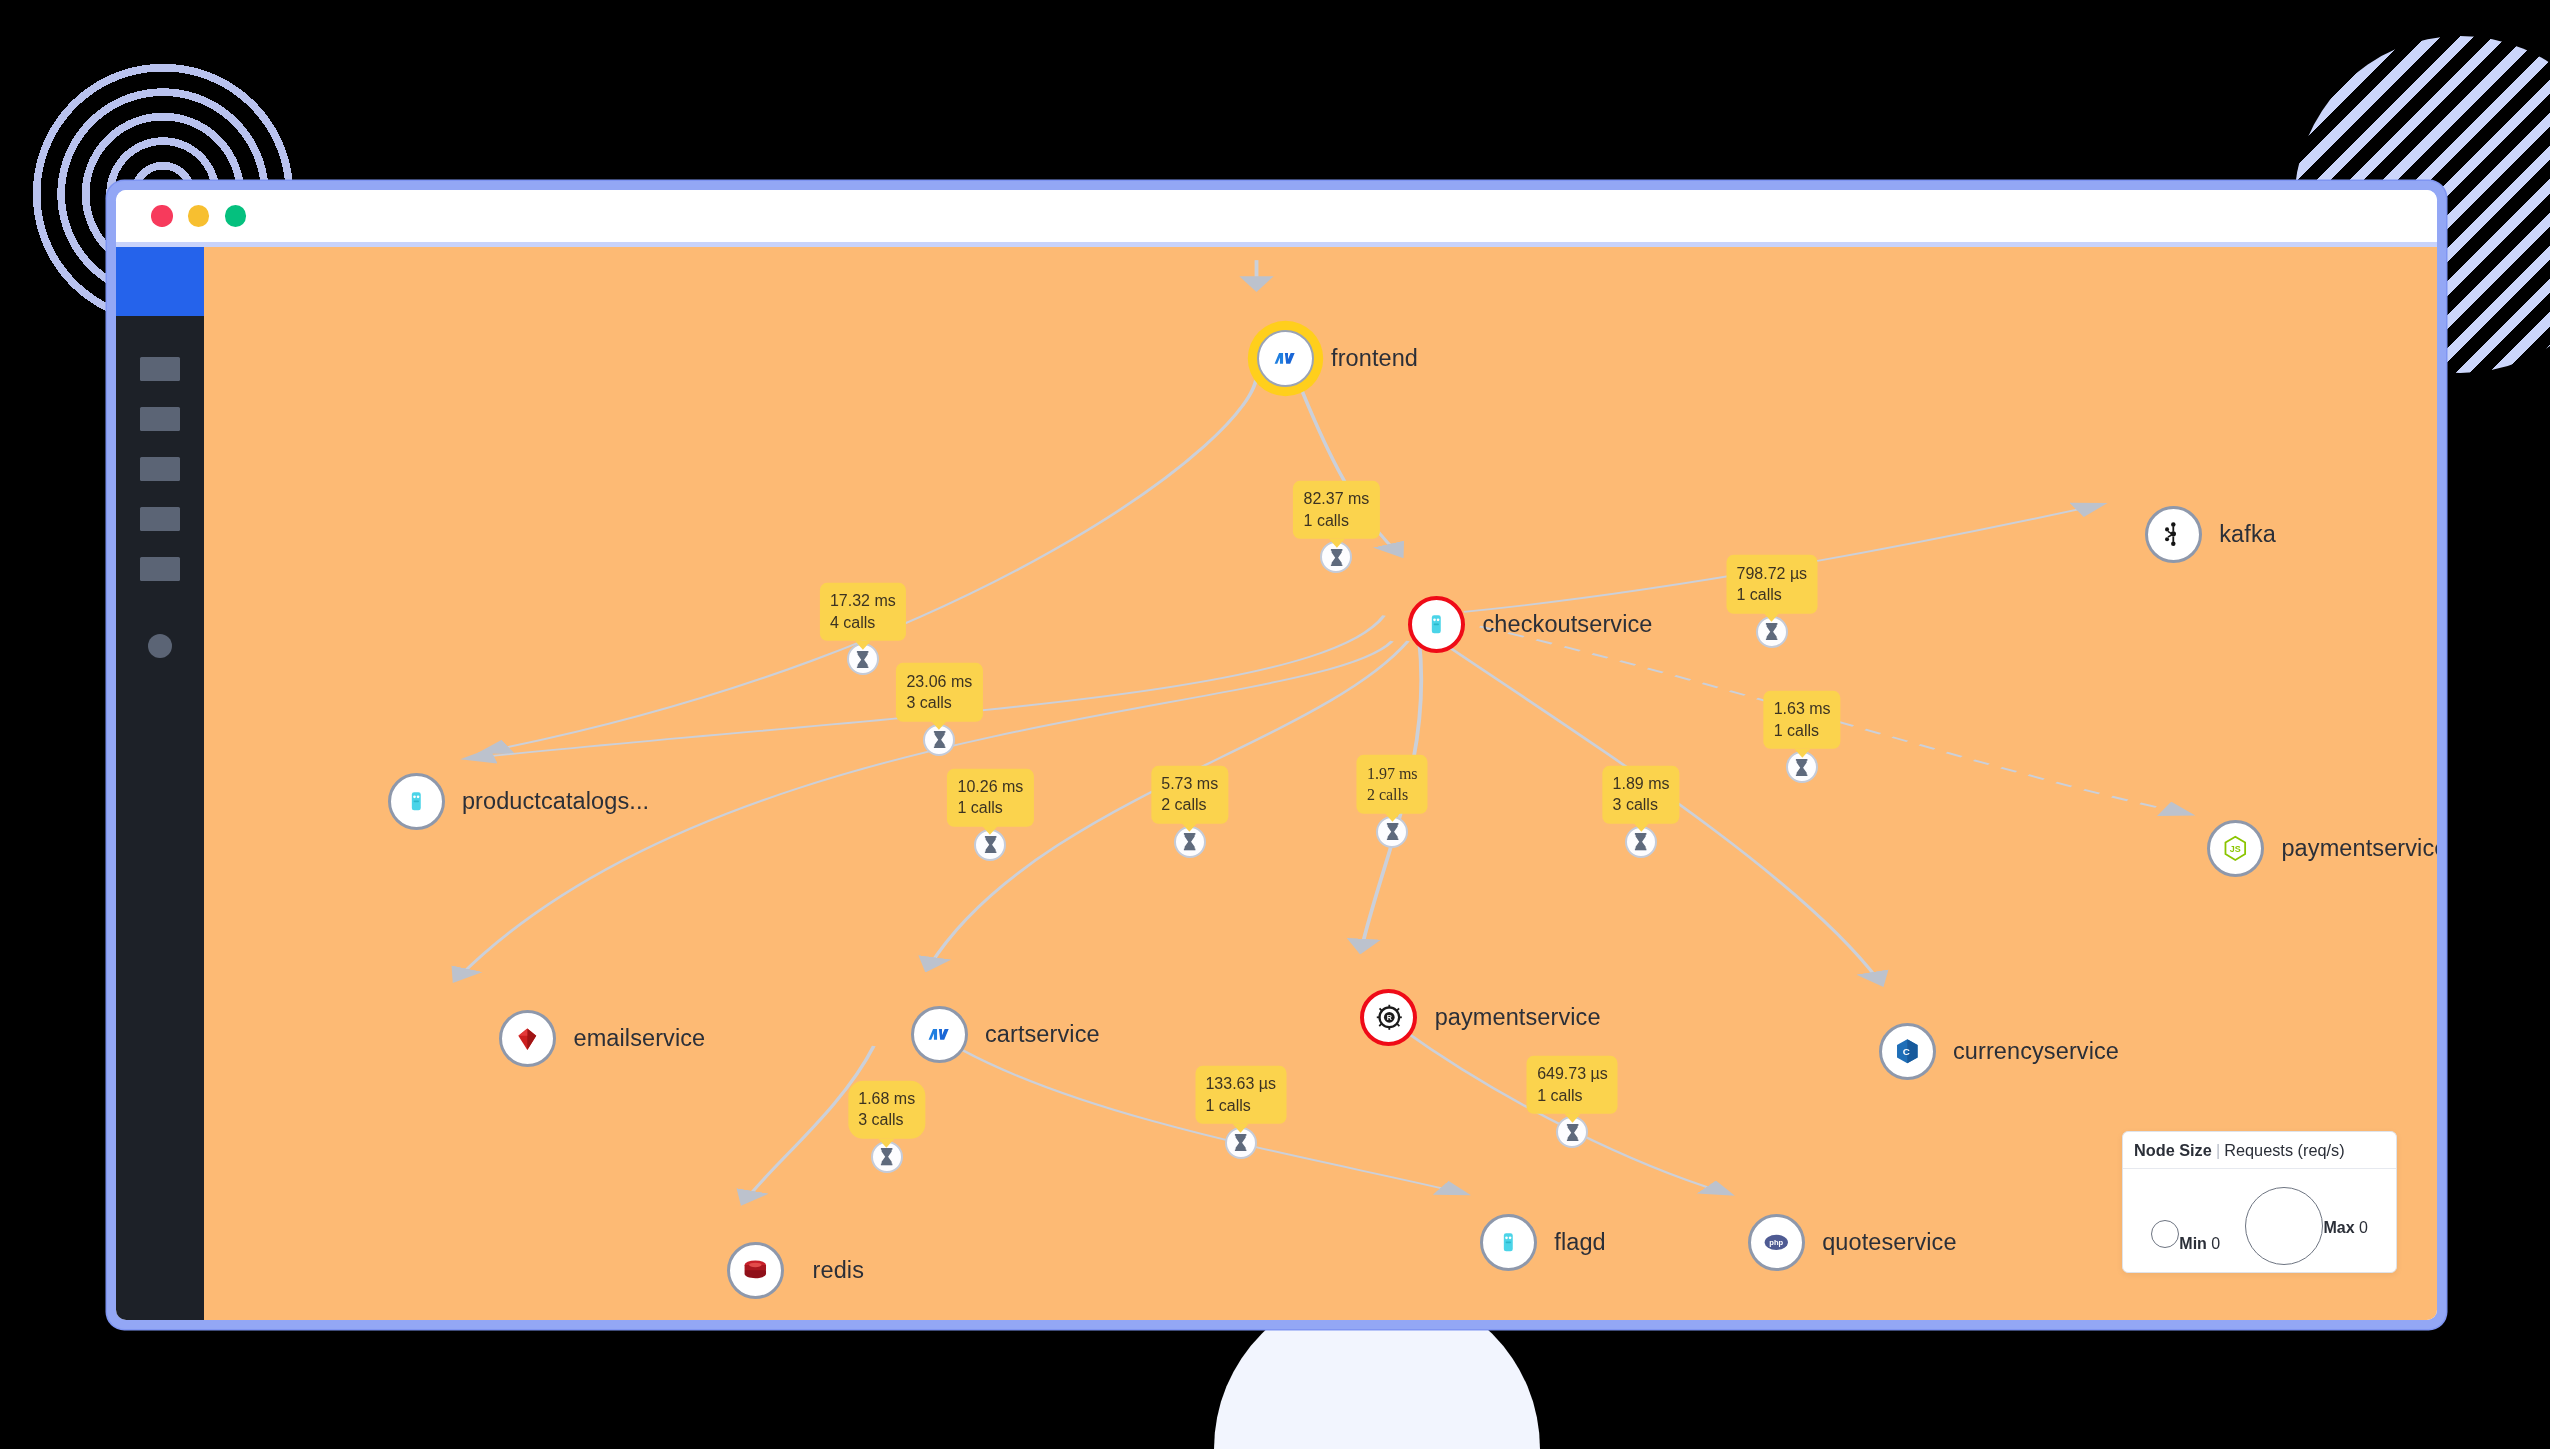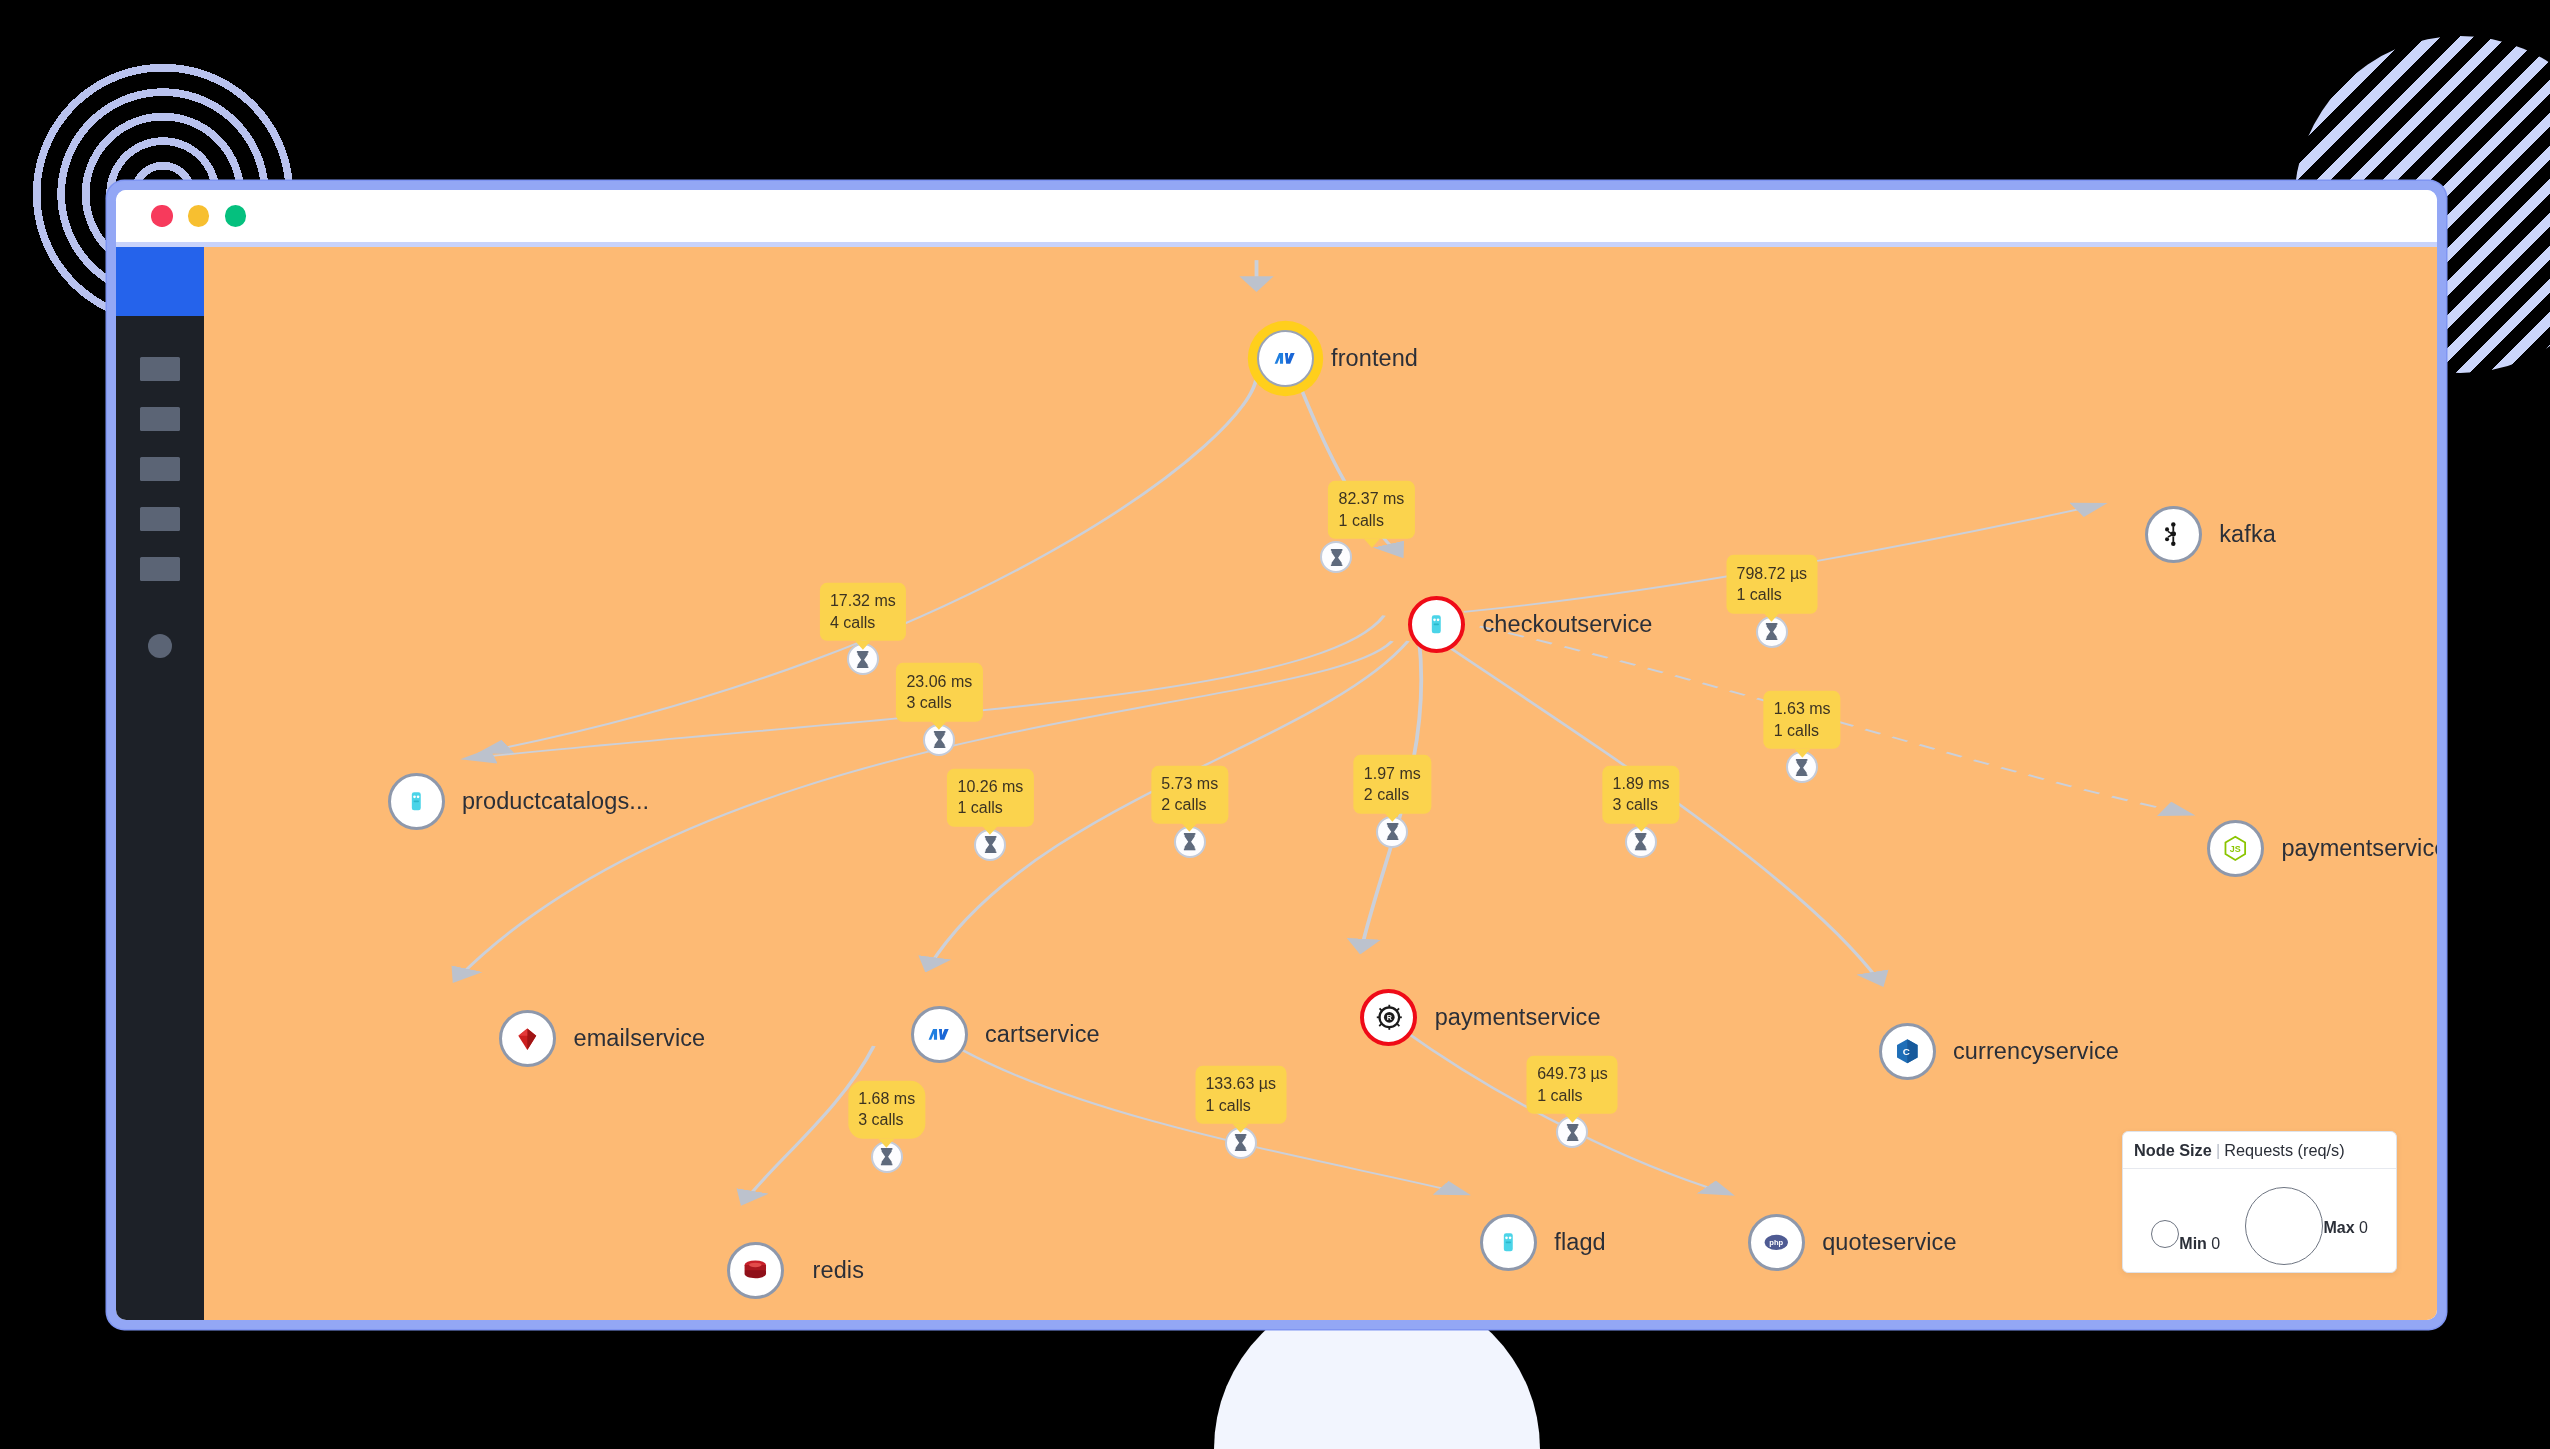--- a/index.html
+++ b/index.html
@@ -468,21 +468,21 @@
               </div>
               <div class="marker" style="left: 61.2857%; top: 82.517%;">
                 <svg viewBox="0 0 20 24">
                   <path d="M3 1 h14 v4 l-5 7 5 7 v4 h-14 v-4 l5-7 -5-7 z" fill="#5f6a7d"></path>
                   <rect x="2" y="0" width="16" height="2.4" fill="#5f6a7d"></rect>
                   <rect x="2" y="21.6" width="16" height="2.4" fill="#5f6a7d"></rect>
                 </svg>
               </div>
             </div>
           <div id="badges-layer">
-              <div class="badge" style="left: 50.7143%; top: 27.2109%; margin-left: 35px;">
+              <div class="badge" style="left: 50.7143%; top: 27.2109%;">
                 <span class="b2">82.37 ms</span>
                 <span class="b2">1 calls</span>
               </div>
               <div class="badge" style="left: 29.5%; top: 36.7347%;">
                 <span class="b2">17.32 ms</span>
                 <span class="b2">4 calls</span>
               </div>
               <div class="badge" style="left: 32.9286%; top: 44.2177%;">
                 <span class="b2">23.06 ms</span>
                 <span class="b2">3 calls</span>
@@ -496,21 +496,21 @@
                 <span class="b2">1 calls</span>
               </div>
               <div class="badge" style="left: 35.2143%; top: 54.0136%;">
                 <span class="b2">10.26 ms</span>
                 <span class="b2">1 calls</span>
               </div>
               <div class="badge" style="left: 44.1429%; top: 53.7415%;">
                 <span class="b2">5.73 ms</span>
                 <span class="b2">2 calls</span>
               </div>
-              <div class="badge" style="left: 53.2143%; top: 52.7891%;">
+              <div class="badge" style="left: 53.2143%; top: 52.7891%; font-family: Liberation Serif, serif;">
                 <span class="b2">1.97 ms</span>
                 <span class="b2">2 calls</span>
               </div>
               <div class="badge" style="left: 64.3571%; top: 53.7415%;">
                 <span class="b2">1.89 ms</span>
                 <span class="b2">3 calls</span>
               </div>
               <div class="badge" style="left: 30.5714%; top: 83.1293%; border-radius: 15px;">
                 <span class="b2">1.68 ms</span>
                 <span class="b2">3 calls</span>

